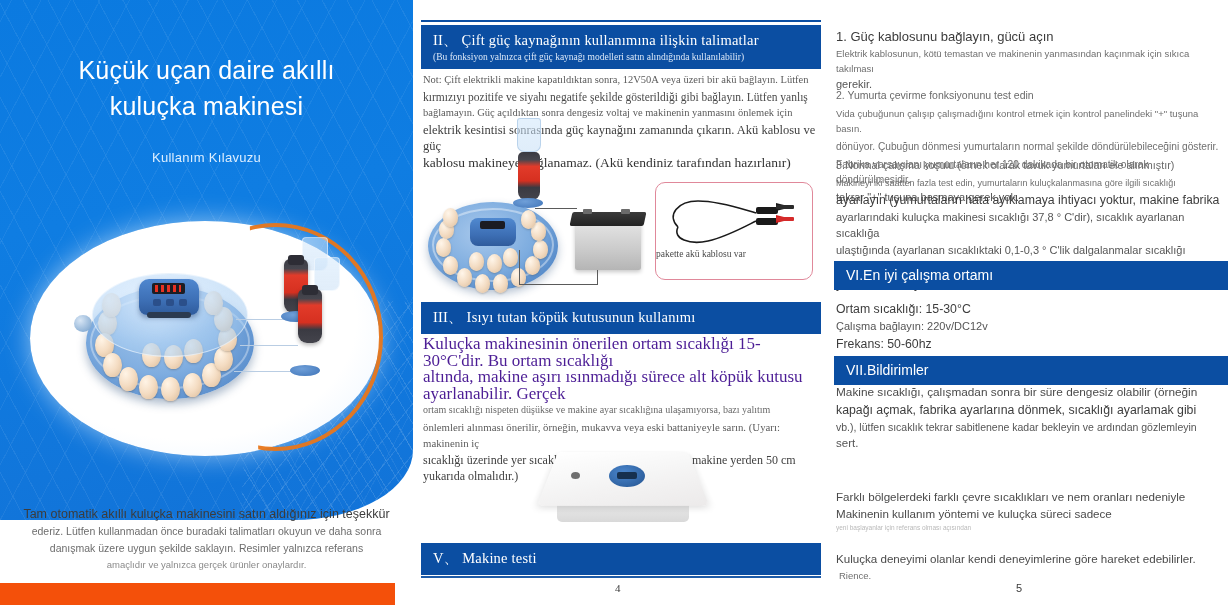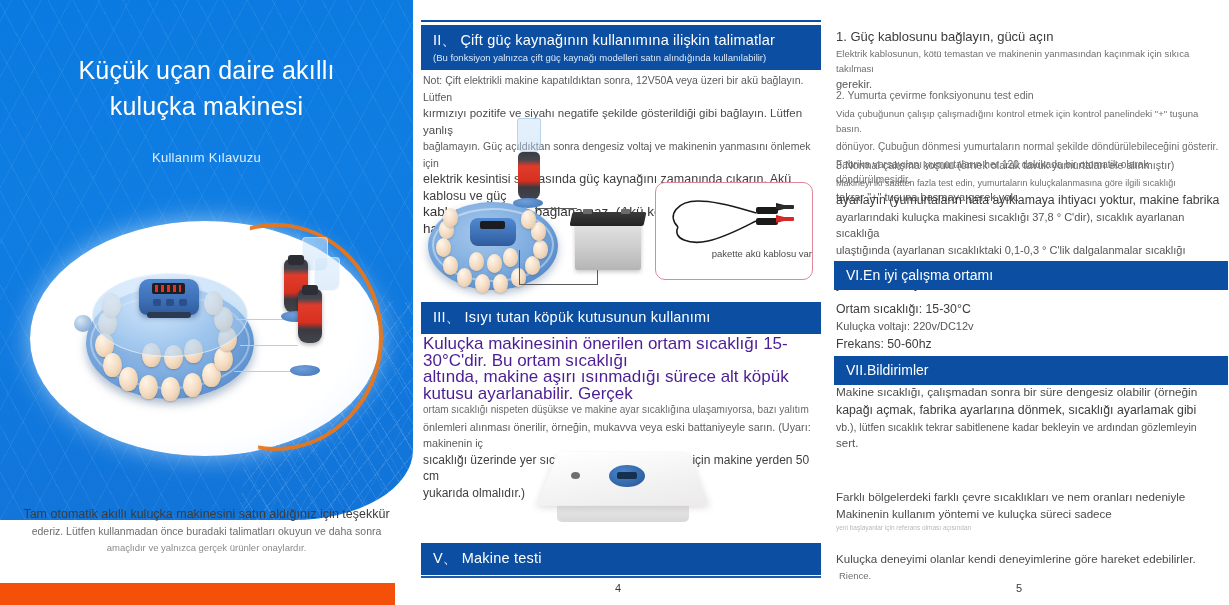--- a/index.html
+++ b/index.html
@@ -139,21 +139,21 @@
     position: absolute; left: 0; bottom: 0; width: 413px; height: 22px;
     background: #f4500a;
   }
   .cover-orange-notch {
     position:absolute; right:0; bottom:0; width:18px; height:22px; background:#ffffff;
   }
 
   
   .mid {
     position: relative; flex: 0 0 409px; width: 409px; height: 605px;
-    background: #ffffff; padding: 0; overflow: hidden;
+    background: #ffffff; padding: 0; overflow: hidden; font-family: Liberation Serif, serif;
   }
   .bar {
     background: #0b4ea2; color: #ffffff;
     padding: 6px 10px 7px 12px;
   }
   .bar .t1 { font-size: 14.5px; font-weight: 400; letter-spacing:.2px; }
   .bar .t2 { font-size: 9.5px; color:#dbe8f8; margin-top:2px; }
   .mid-bar1 { position:absolute; left:8px; top:25px; width:400px; }
   .mid-body1 {
     position:absolute; left:10px; top:72px; width:396px;
@@ -210,21 +210,21 @@
   }
   .base2 { position:absolute; left:90px; top:38px; width:30px; height:10px; border-radius:50%;
     background: radial-gradient(ellipse at 40% 35%, #6f9fd8, #3f74b8); }
   .wire { position:absolute; background:#5a5a5a; }
 
   .cable-box {
     position:absolute; left:232px; top:22px; width:158px; height:98px;
     border:1px solid #e0889a; border-radius:10px; background:#ffffff;
   }
   .cable-box .cap {
-    position:absolute; left:0; right:0; bottom:20px; text-align:right;
+    position:absolute; left:0; right:0; bottom:20px; text-align:left;
     font-size:9.5px; color:#4a4a4a;
   }
   .clamp { position:absolute; width:22px; height:7px; border-radius:2px; }
 
   .mid-bar2 { position:absolute; left:8px; top:302px; width:400px; }
   .mid-body2 {
     position:absolute; left:10px; top:336px; width:396px;
     font-size:11px; line-height:16.5px; color:#555555;
   }
   .mid-body2 .s1 { font-size:17px; color:#4c1d95; }
@@ -350,20 +350,21 @@
       <div class="bottle-cap" style="left:270px; top:40px;"></div>
       <div class="bottle-base" style="left:263px; top:96px;"></div>
       <div class="bottle" style="left:280px; top:74px;"></div>
       <div class="bottle-cap" style="left:284px; top:70px;"></div>
       <div class="bottle-base" style="left:272px; top:150px;"></div>
     </div>
 
     <div class="cover-foot">
       <div class="f1">Tam otomatik akıllı kuluçka makinesini satın aldığınız için teşekkür</div>
       <div class="f2">ederiz. Lütfen kullanmadan önce buradaki talimatları okuyun ve daha sonra</div>
+      <div class="f2">danışmak üzere uygun şekilde saklayın. Resimler yalnızca referans</div>
       <div class="f3">amaçlıdır ve yalnızca gerçek ürünler onaylardır.</div>
     </div>
 
     <div class="cover-orange">
       <div class="cover-orange-notch"></div>
     </div>
   </div>
 
   <div class="mid">
     <div class="mid-edge-top"></div>
@@ -485,21 +486,21 @@
       <div class="r-m">ulaştığında (ayarlanan sıcaklıktaki 0,1-0,3 ° C'lik dalgalanmalar sıcaklığı etkilemez),</div>
       <div class="r-l">yumurtaları koyabilirsiniz.</div>
     </div>
 
     <div class="r-bar" style="top:261px;">
       <span>VI.En iyi çalışma ortamı</span>
     </div>
 
     <div class="r-box" style="top:300px;">
       <div class="r-l">Ortam sıcaklığı: 15-30°C</div>
-      <div class="r-m">Kuluçka voltajı: 220v/DC12v</div>
+      <div class="r-m">Çalışma bağlayın: 220v/DC12v</div>
       <div class="r-l">Frekans: 50-60hz</div>
     </div>
 
     <div class="r-bar" style="top:356px;">
       <span>VII.Bildirimler</span>
     </div>
 
     <div class="r-box" style="top:384px;">
       <div class="r-m" style="font-size:11.8px;color:#4a4a4a;">Makine sıcaklığı, çalışmadan sonra bir süre dengesiz olabilir (örneğin</div>
       <div class="r-l">kapağı açmak, fabrika ayarlarına dönmek, sıcaklığı ayarlamak gibi</div>

